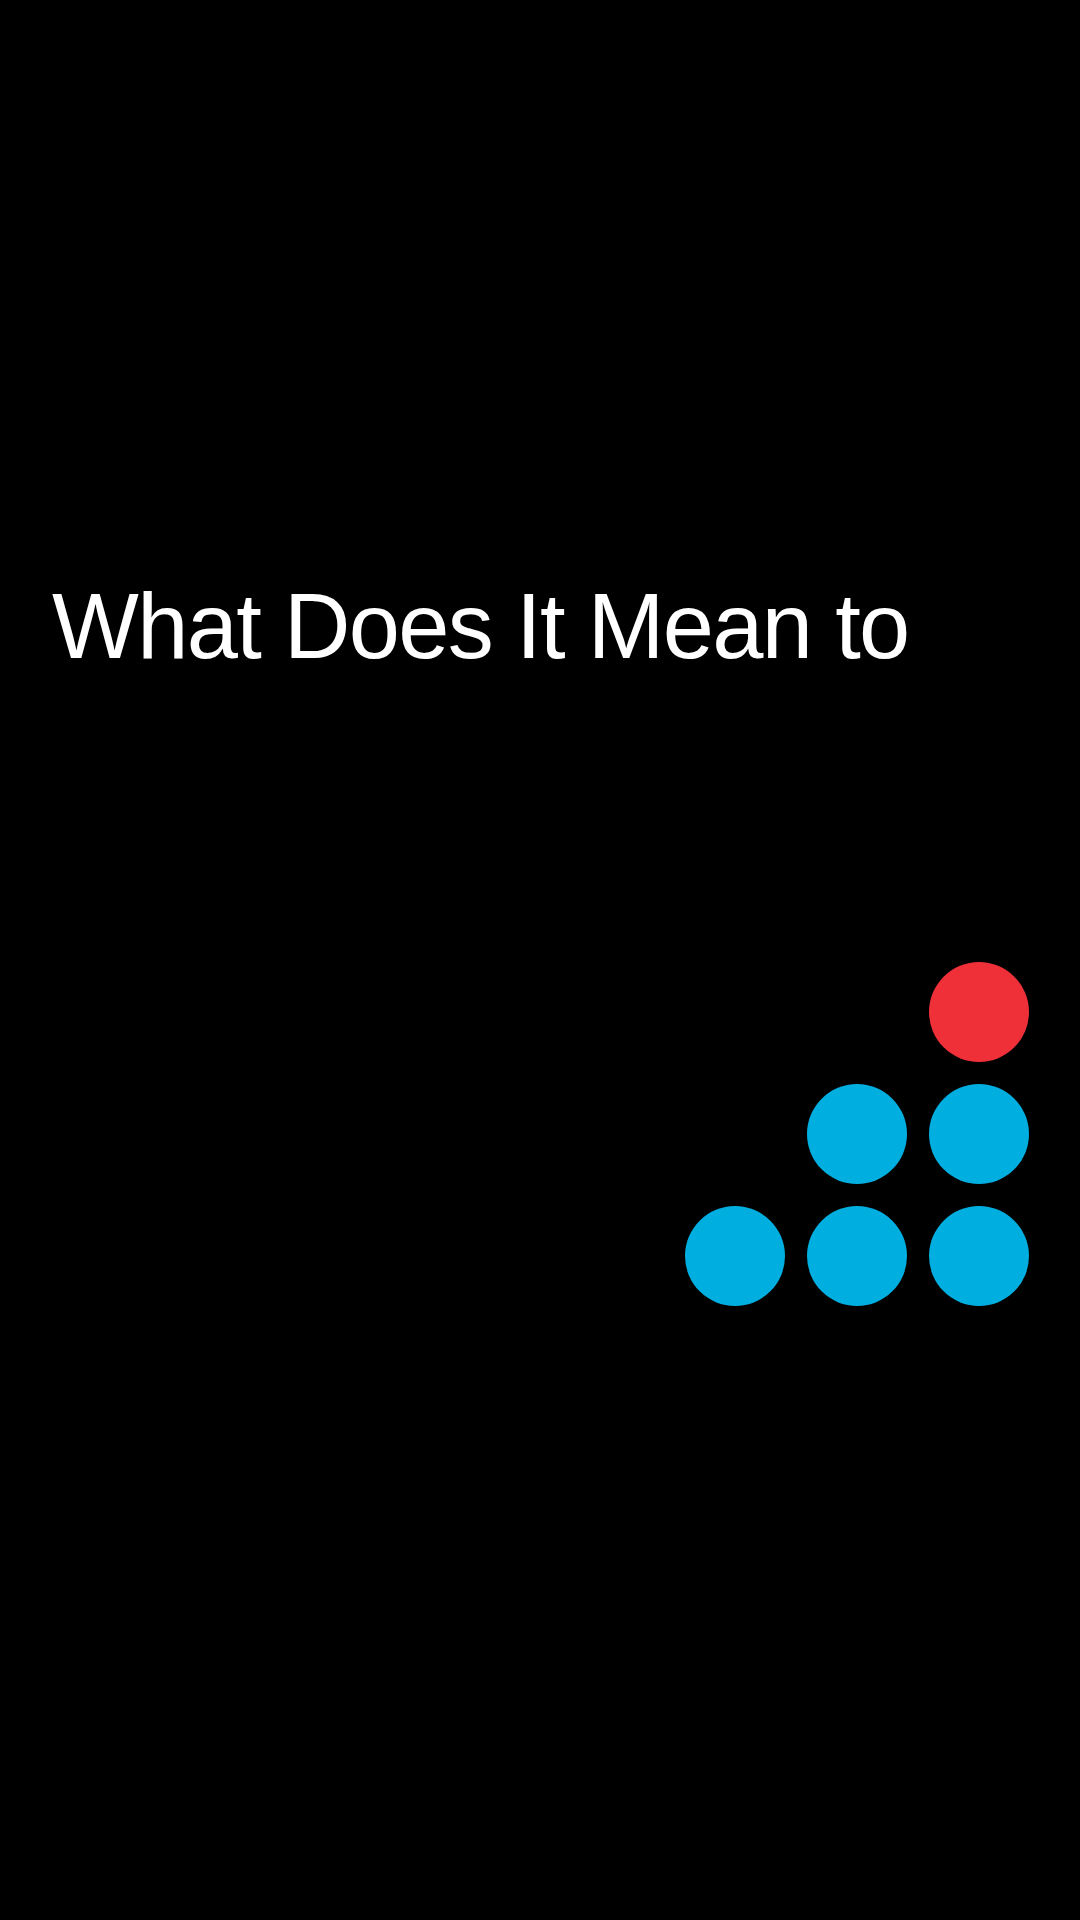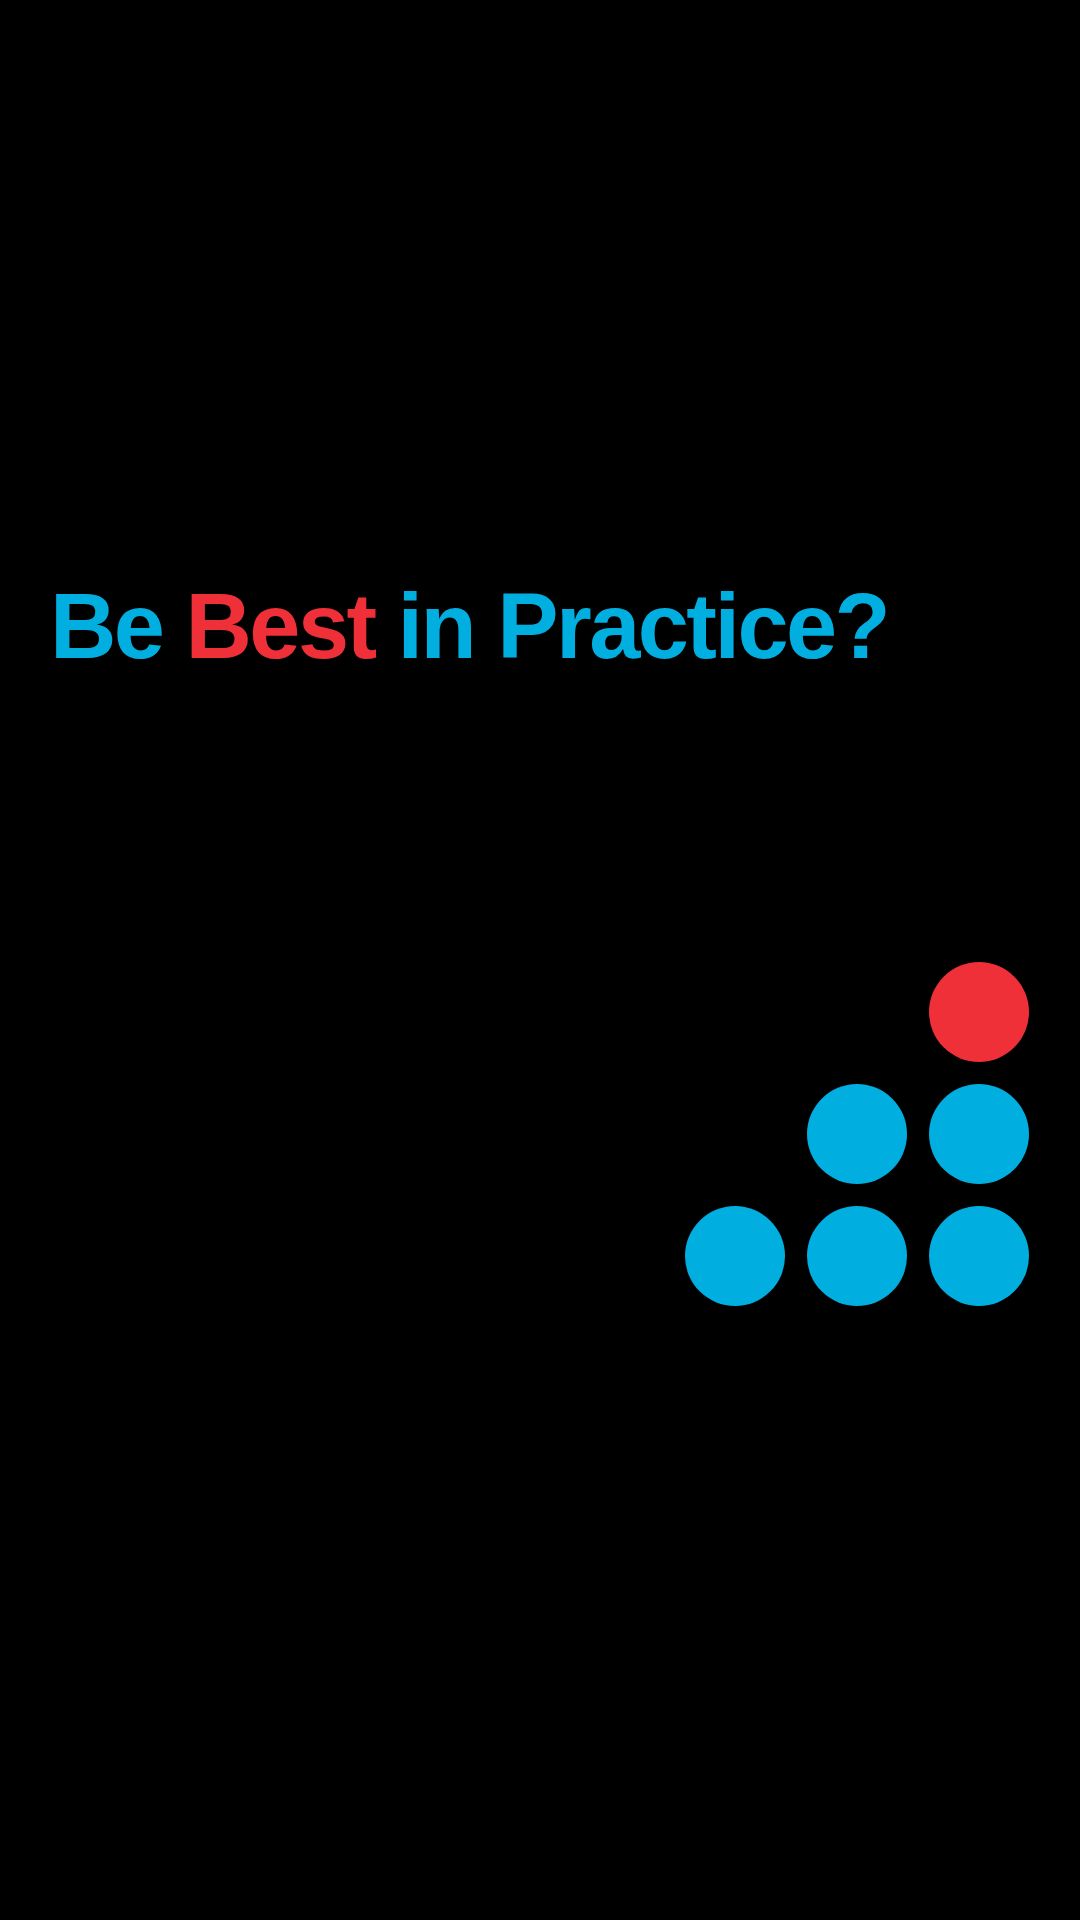--- a/index.html
+++ b/index.html
@@ -82,22 +82,22 @@
   .row-1 { top: 122px; }
   .row-2 { top: 244px; }
 </style>
 </head>
 <body>
 
 <div id="card">
 
   <div id="title-block">
 
+    <span class="title-line" id="title-line-1">What Does It Mean to</span>
 
-    <span class="title-line" id="title-line-2"><span class="seg-blue">Be </span><span class="seg-red">Best</span><span class="seg-blue"> in Practice?</span></span>
 
   </div>
 
   <div id="dot-logo">
     <span class="logo-dot red  row-0 col-2"></span>
     <span class="logo-dot blue row-1 col-1"></span>
     <span class="logo-dot blue row-1 col-2"></span>
     <span class="logo-dot blue row-2 col-0"></span>
     <span class="logo-dot blue row-2 col-1"></span>
     <span class="logo-dot blue row-2 col-2"></span>

